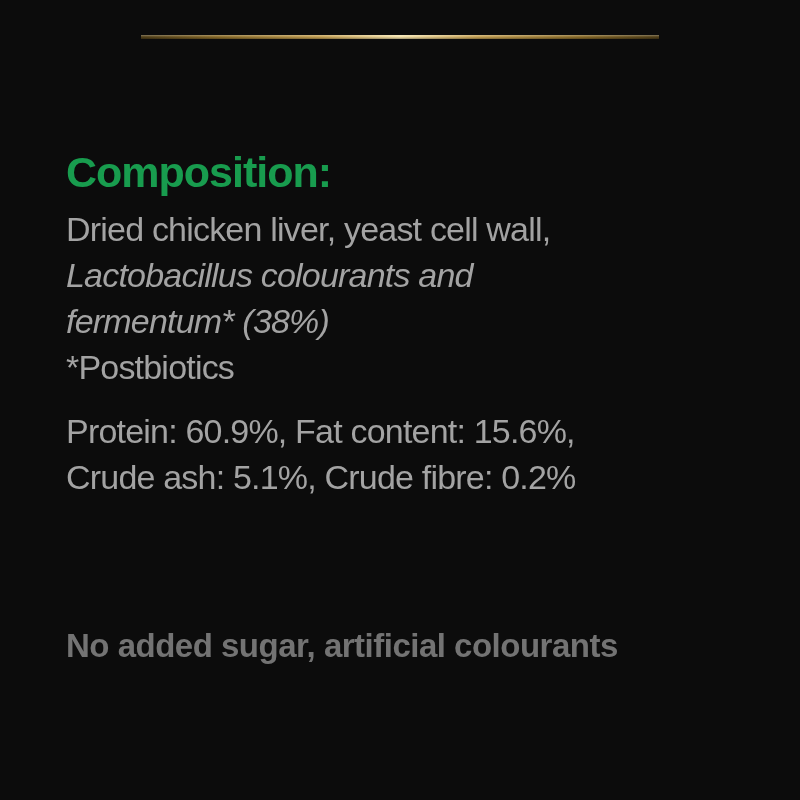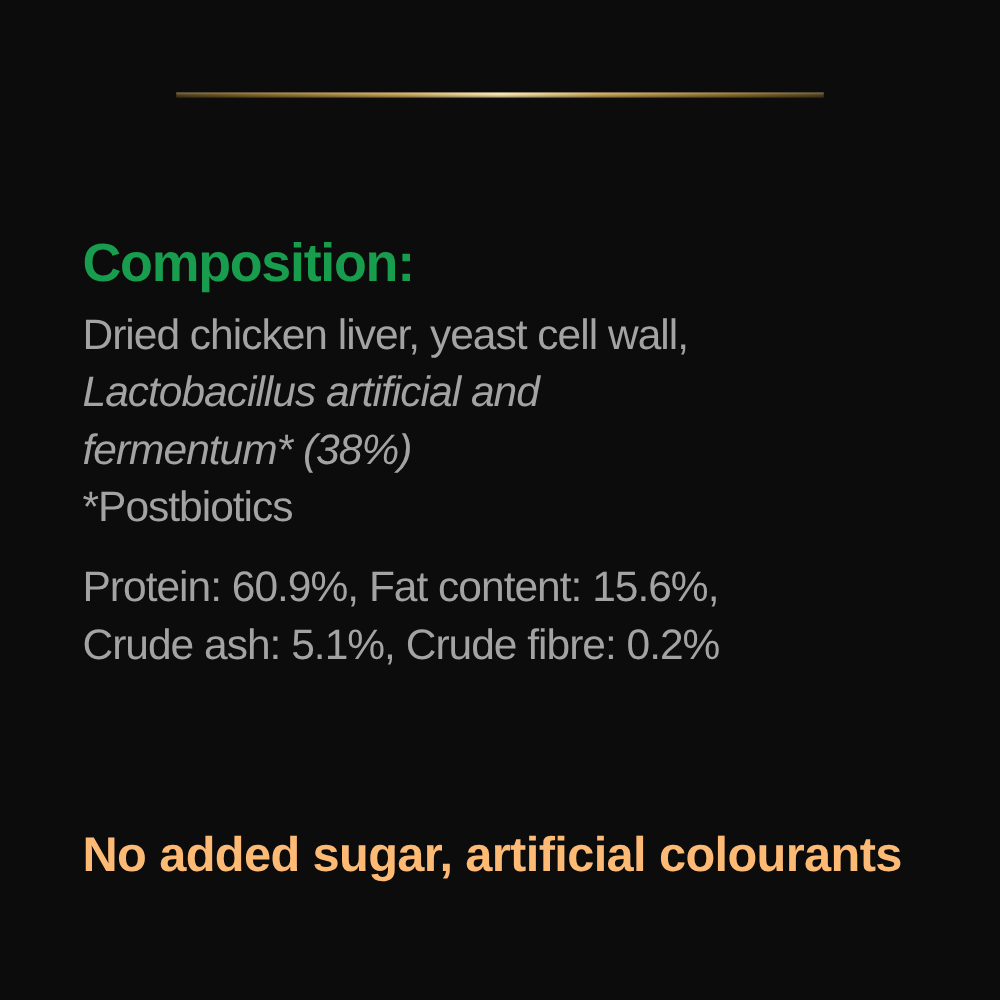--- a/index.html
+++ b/index.html
@@ -7,21 +7,20 @@
     padding: 0;
     background: #0c0c0c;
   }
   .stage {
     position: relative;
     width: 800px;
     height: 736px;
     background: #0c0c0c;
     overflow: hidden;
     font-family: "Liberation Sans", sans-serif;
-    margin-top: 39px;
   }
   .gold-rule {
     position: absolute;
     left: 141px;
     width: 518px;
     height: 4px;
     background:
       linear-gradient(to bottom, rgba(255,255,255,0.30), rgba(255,255,255,0.0) 45%, rgba(0,0,0,0.35)),
       linear-gradient(to right, #51401a 0%, #8a6c2a 15%, #c6a255 35%, #f5e3ac 50%, #c6a255 65%, #8a6c2a 85%, #51401a 100%);
   }
@@ -45,39 +44,39 @@
     color: #a3a3a3;
     font-size: 34px;
     font-weight: 400;
     line-height: 46px;
     letter-spacing: -0.8px;
     white-space: nowrap;
   }
   .body-line.italic { font-style: italic; }
 
   .claim-line {
-    color: #fdba74;
-    font-size: 39px;
+    color: #737373;
+    font-size: 33px;
     font-weight: bold;
     line-height: 44px;
     letter-spacing: -0.5px;
     white-space: nowrap;
   }
 </style>
 </head>
 <body>
 
 <div class="stage">
 
   <div class="gold-rule top"></div>
 
   <div class="section" id="composition-section">
     <h2 class="heading">Composition:</h2>
     <div class="body-line">Dried chicken liver, yeast cell wall,</div>
-    <div class="body-line italic">Lactobacillus artificial and</div>
+    <div class="body-line italic">Lactobacillus colourants and</div>
     <div class="body-line italic">fermentum* (38%)</div>
     <div class="body-line">*Postbiotics</div>
   </div>
 
   <div class="section" id="analytical-section">
     <div class="body-line">Protein: 60.9%, Fat content: 15.6%,</div>
     <div class="body-line">Crude ash: 5.1%, Crude fibre: 0.2%</div>
   </div>
 
   <div class="section" id="claim-section">

